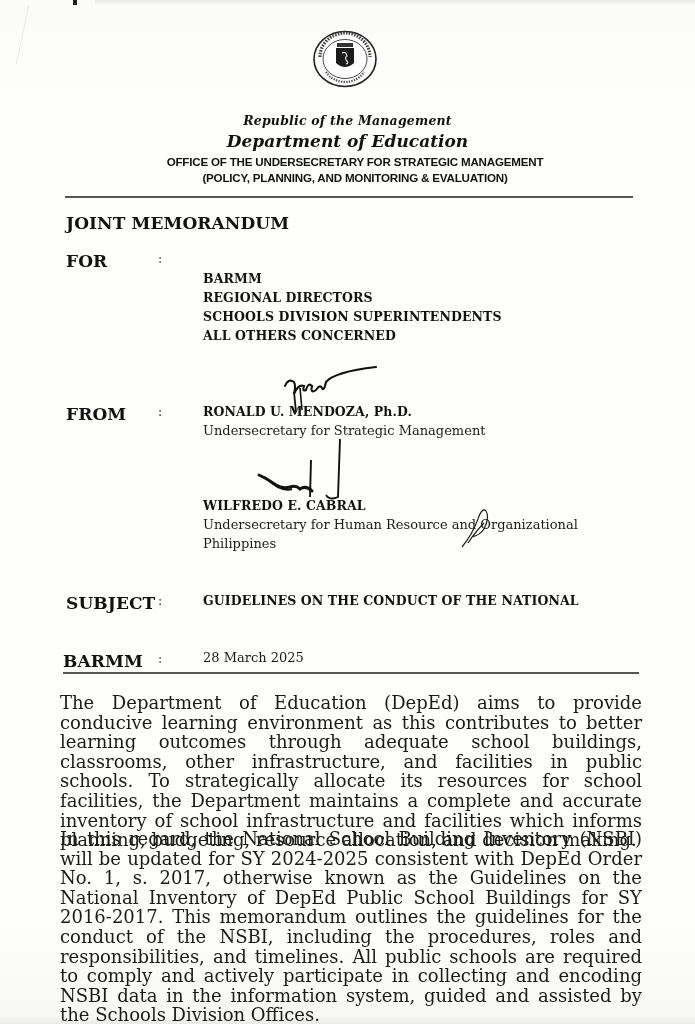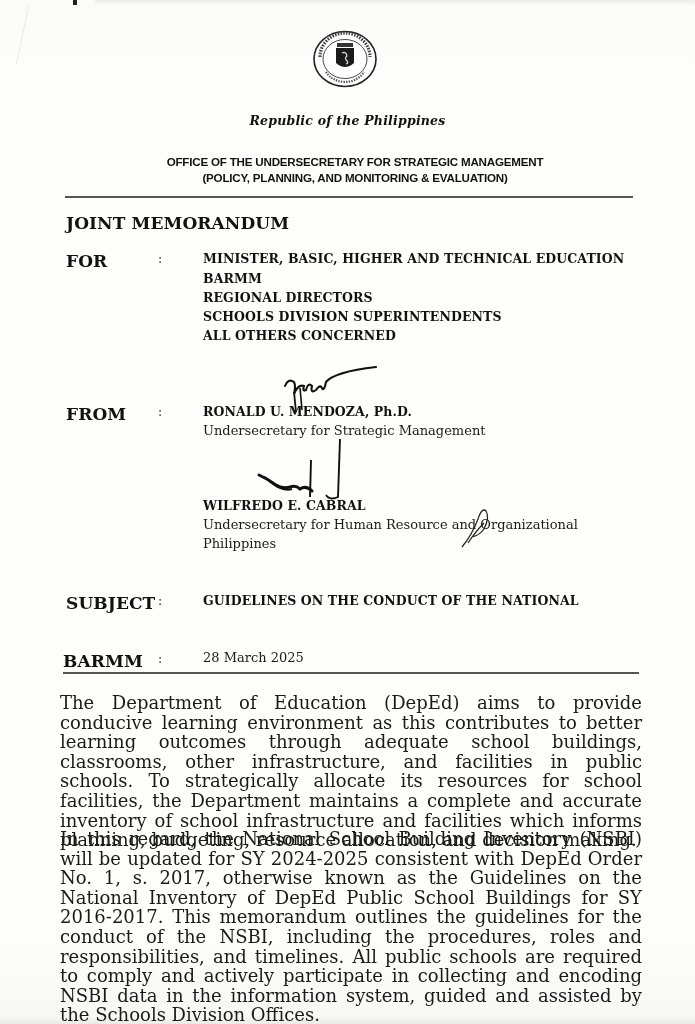--- a/index.html
+++ b/index.html
@@ -163,30 +163,30 @@
   <svg class="seal" viewBox="0 0 66 58">
     <ellipse cx="33" cy="29" rx="31" ry="27.5" fill="#fff" stroke="#222" stroke-width="1.6"></ellipse>
     <ellipse cx="33" cy="29" rx="22" ry="19.5" fill="#fff" stroke="#333" stroke-width="0.9"></ellipse>
     <path d="M 8 27 A 25 24 0 0 1 58 27" fill="none" stroke="#444" stroke-width="3.2" stroke-dasharray="1.6 1.2"></path>
     <path d="M 14 42 A 22 20 0 0 0 52 42" fill="none" stroke="#555" stroke-width="2.2" stroke-dasharray="1.4 1.2"></path>
     <rect x="25" y="13" width="16" height="4" fill="#333"></rect>
     <path d="M 24 18 L 42 18 L 42 33 Q 33 41 24 33 Z" fill="#1b1b1b"></path>
     <path d="M 30 23 Q 34 21 35 26 Q 32 28 35 31 Q 37 33 34 34" fill="none" stroke="#ddd" stroke-width="1.2"></path>
   </svg>
 
-  <div class="hdr-republic">Republic of the Philippines</div>
+  <div class="hdr-republic">Republic of the Management</div>
+  <div class="hdr-dept">Department of Education</div>
   <div class="hdr-office">OFFICE OF THE UNDERSECRETARY FOR STRATEGIC MANAGEMENT</div>
   <div class="hdr-sub">(POLICY, PLANNING, AND MONITORING &amp; EVALUATION)</div>
   <div class="rule r1"></div>
 
   <div class="lbl" style="left:66px; top:213px;">JOINT MEMORANDUM</div>
 
   <div class="lbl" style="left:66px; top:251px;">FOR</div>
   <div class="colon" style="left:158px; top:251px;">:</div>
-  <div class="val-bold" style="top:251px;">MINISTER, BASIC, HIGHER AND TECHNICAL EDUCATION</div>
   <div class="val-bold" style="top:271px;">BARMM</div>
   <div class="val-bold" style="top:290px;">REGIONAL DIRECTORS</div>
   <div class="val-bold" style="top:309px;">SCHOOLS DIVISION SUPERINTENDENTS</div>
   <div class="val-bold" style="top:328px;">ALL OTHERS CONCERNED</div>
 
   <div class="lbl" style="left:66px; top:404px;">FROM</div>
   <div class="colon" style="left:158px; top:404px;">:</div>
 
   <svg class="sig" style="left:282px; top:364px;" width="100" height="52" viewBox="0 0 100 52">
     <path d="M 3 22 Q 6 14 12 18 Q 14 22 12 30 Q 16 20 22 22 Q 20 28 24 26 Q 26 18 30 22 Q 28 30 34 26 Q 38 20 40 24 Q 42 28 44 18 Q 52 8 94 3" fill="none" stroke="#111" stroke-width="2.1" stroke-linecap="round"></path>

